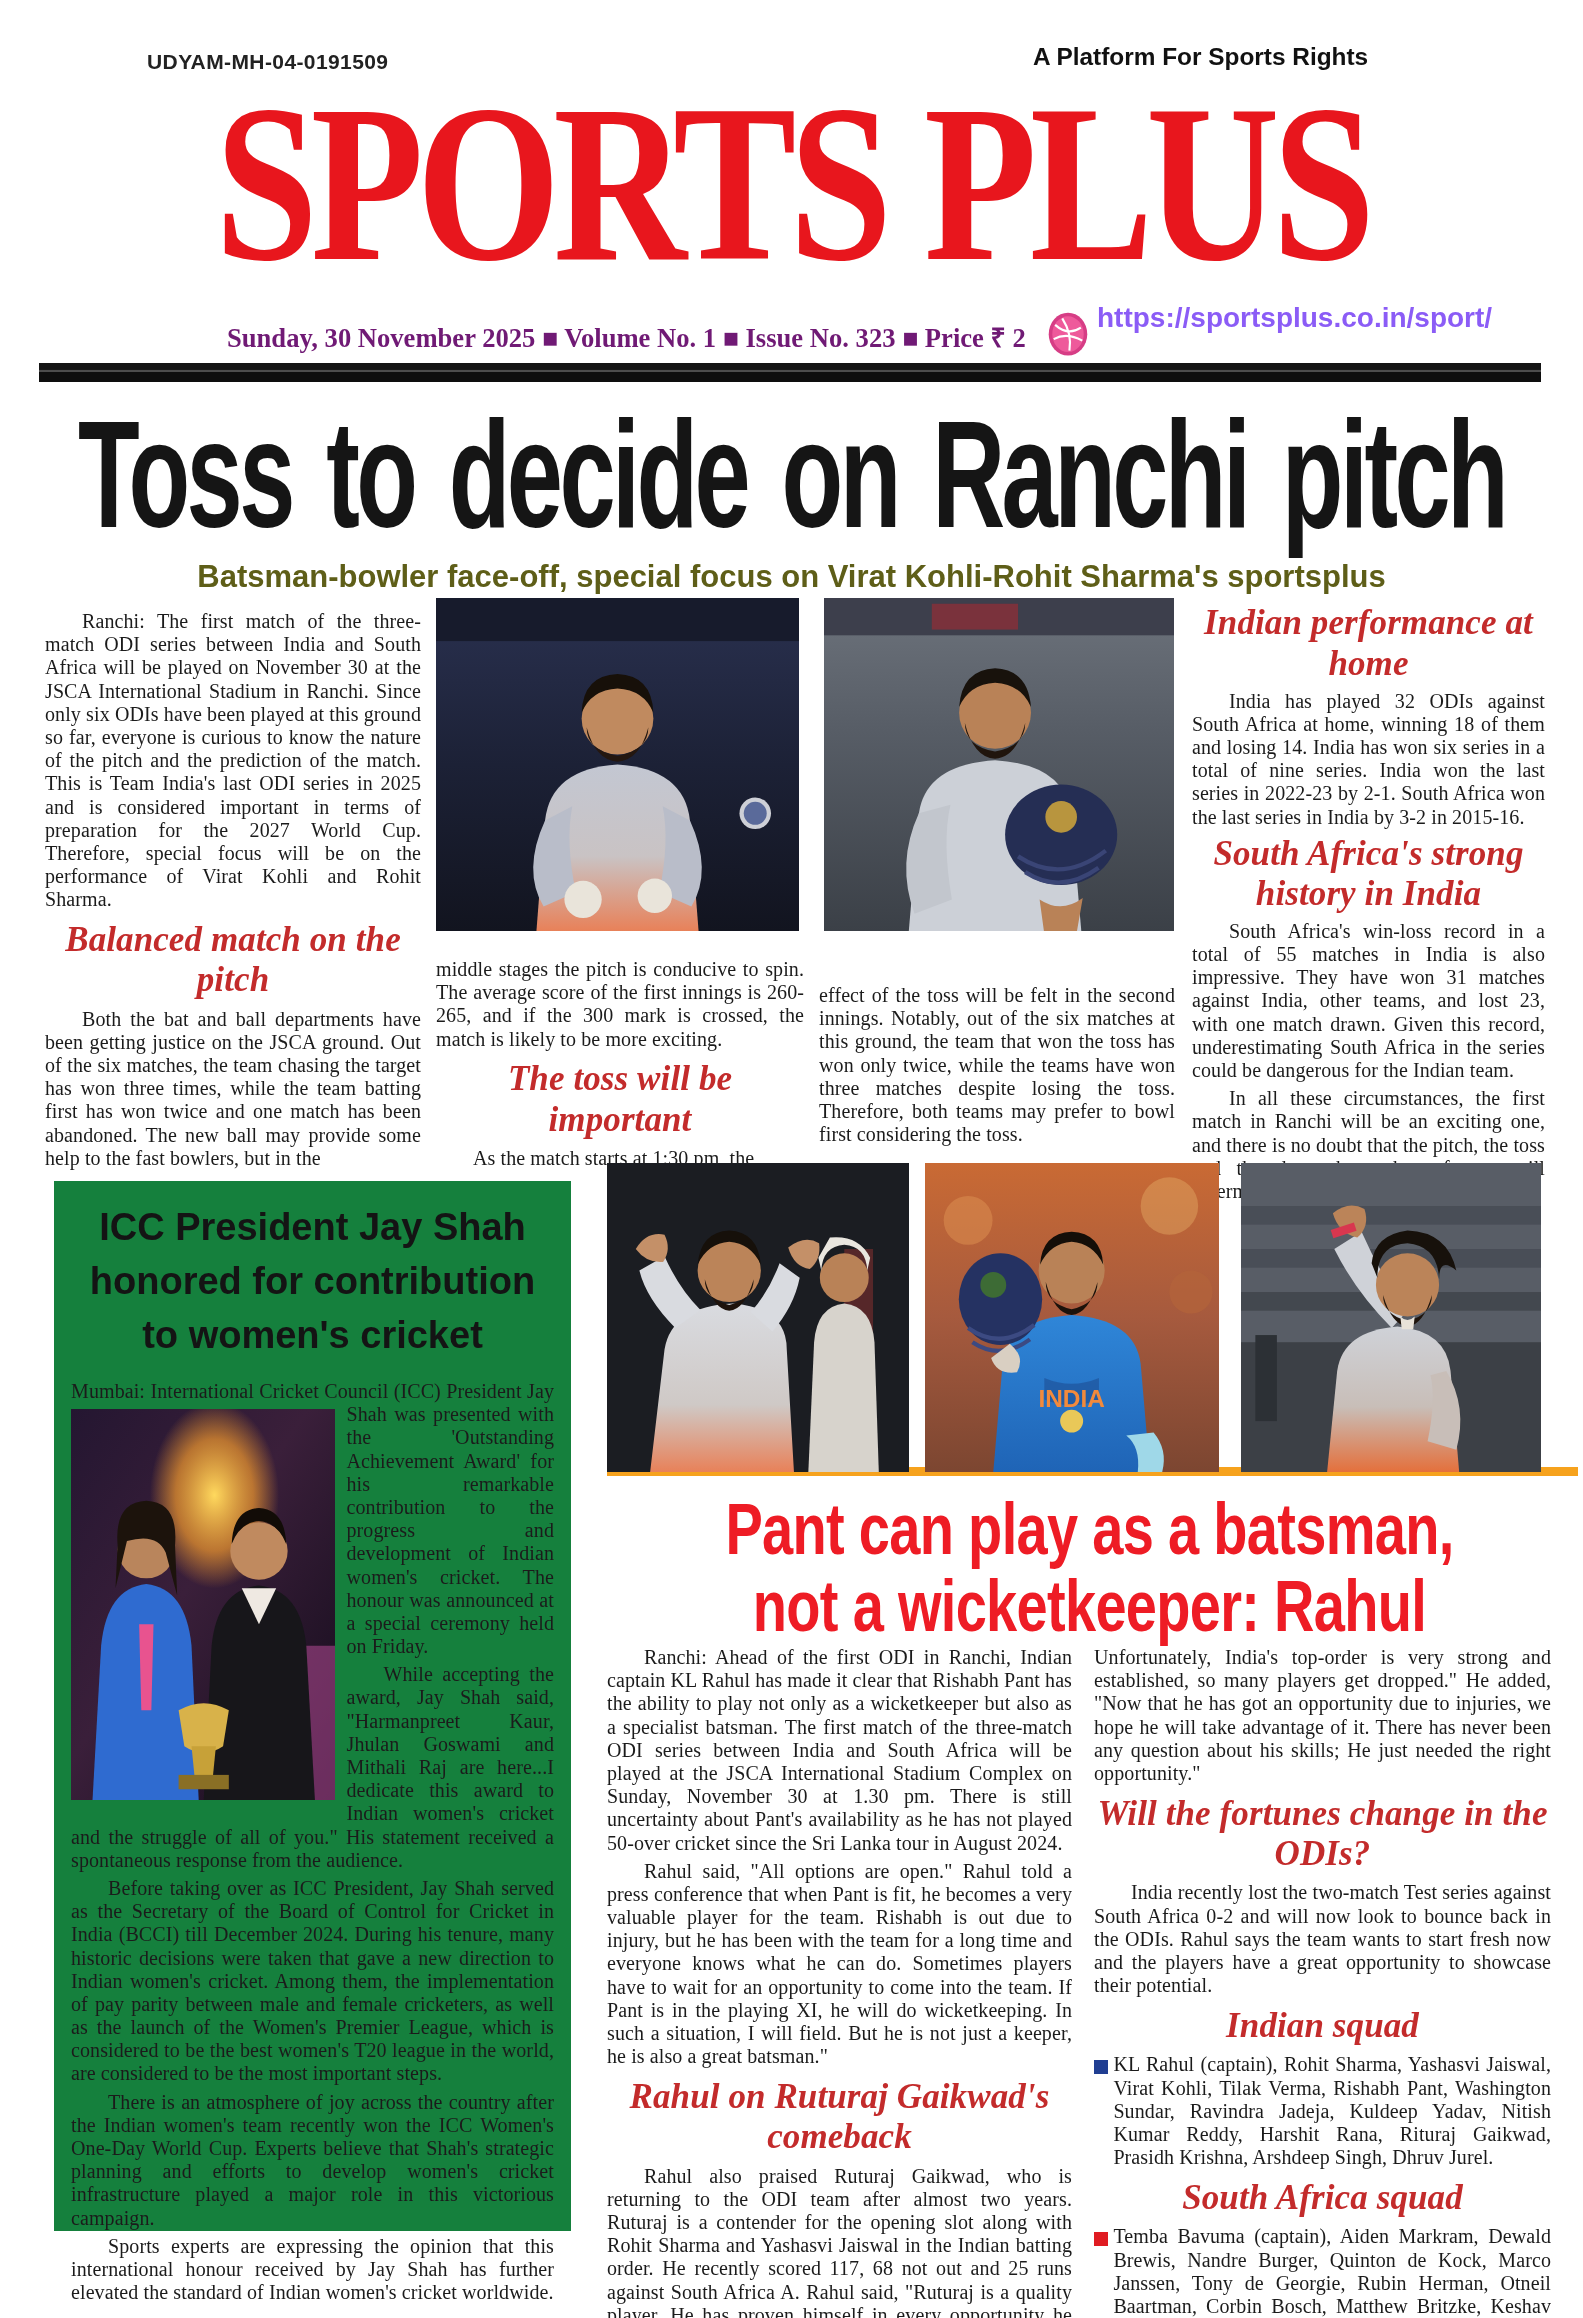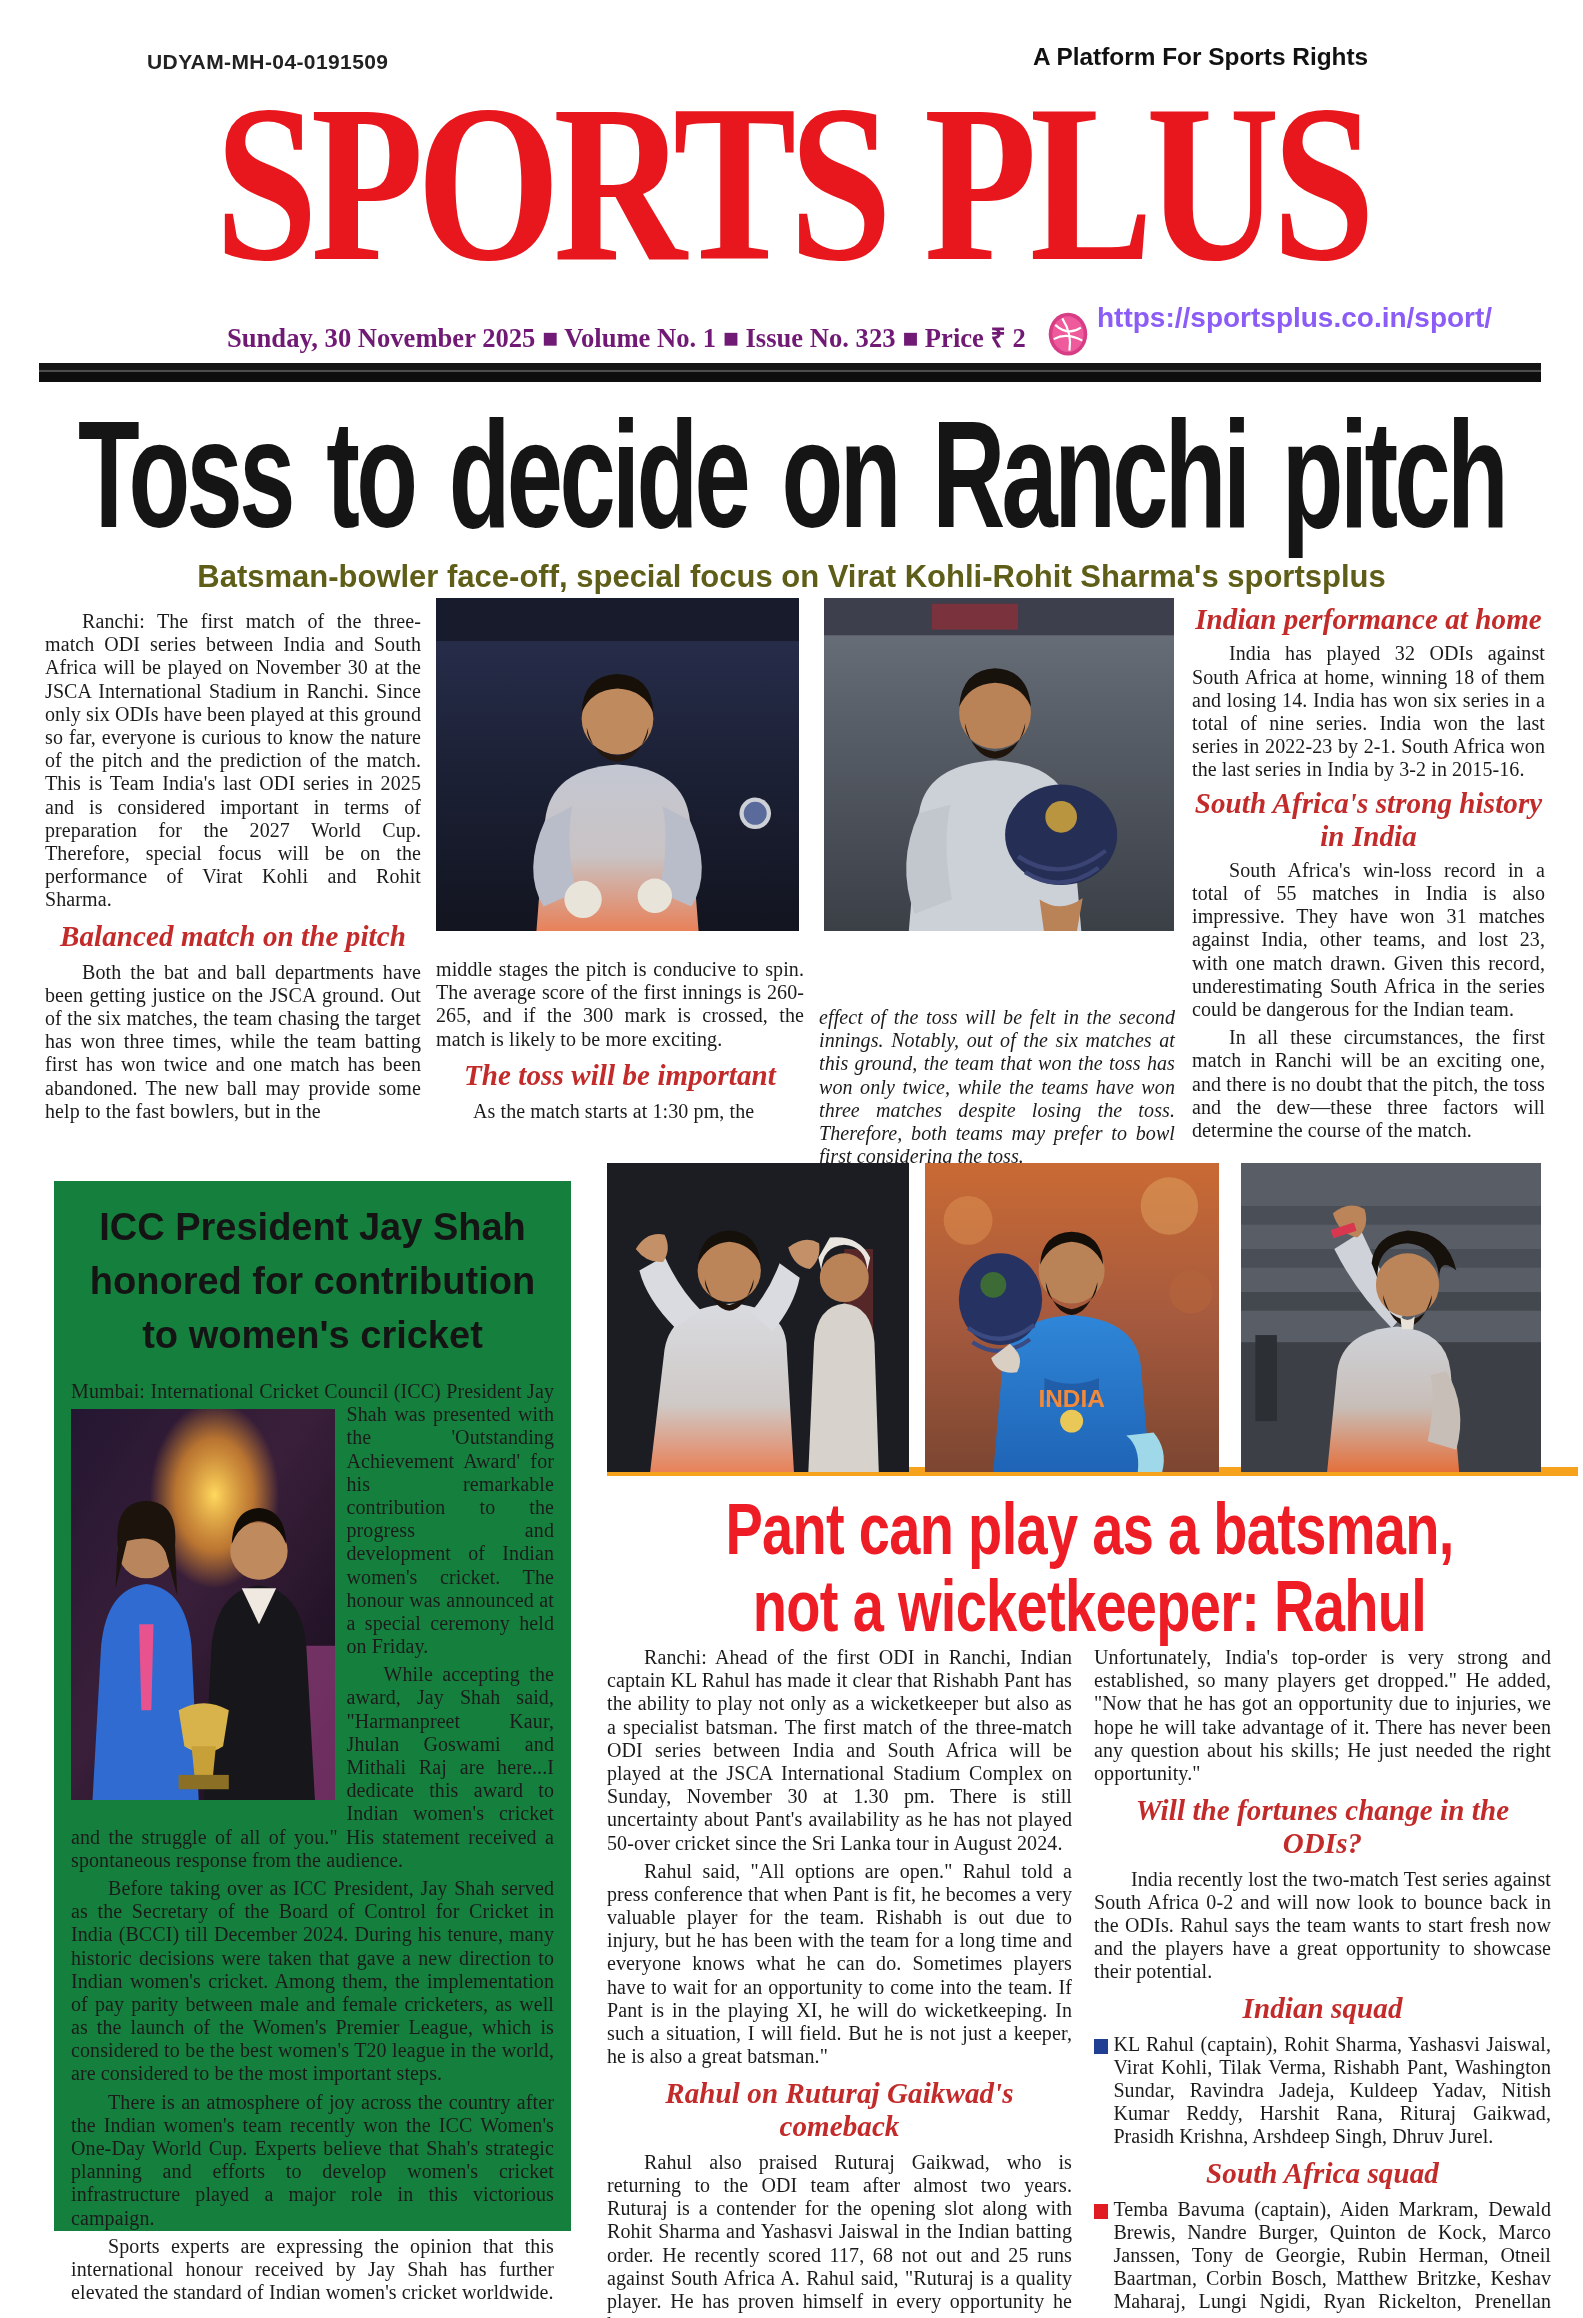--- a/index.html
+++ b/index.html
@@ -19,24 +19,24 @@
   
   .lead-headline{position:absolute;left:0;right:0;top:399px;text-align:center;}
   .lead-headline span{display:inline-block;font:bold 101px "Liberation Sans",sans-serif;color:#151515;
                       transform:scaleY(1.5);transform-origin:top;letter-spacing:-3.6px;word-spacing:10px;line-height:1;}
   .lead-sub{position:absolute;left:0;right:0;top:559px;text-align:center;
             font:bold 31px "Liberation Sans",sans-serif;color:#5e5e18;}
   .body-text{font-size:20px;line-height:1.16;text-align:justify;color:#1b1b1b;letter-spacing:0.1px;}
   .body-text p{margin:0 0 5px 0;}
   .ind{text-indent:37px;}
   .red-sub{font-family:"Liberation Serif",serif;font-weight:bold;font-style:italic;color:#c32b2b;
-           text-align:center;font-size:29px;line-height:1.15;margin:8.6px 0 7.2px;}
+           text-align:center;font-size:35px;line-height:1.15;margin:8.6px 0 7.2px;}
   .col1{position:absolute;left:45px;top:610px;width:376px;}
   .col2{position:absolute;left:436px;top:958px;width:368px;}
-  .col3{position:absolute;left:819px;top:1006px;width:356px;font-style:italic;}
+  .col3{position:absolute;left:819px;top:984px;width:356px;}
   .col4{position:absolute;left:1192px;top:602px;width:353px;}
   .col4 .red-sub{margin:1.4px 0 5.7px;}
   .photo{position:absolute;overflow:hidden;background:#222;}
   .photo svg{display:block;width:100%;height:100%;}
   .ph-kohli{left:436px;top:598px;width:363px;height:333px;}
   .ph-rohit{left:824px;top:598px;width:350px;height:333px;}
   
   .icc-box{position:absolute;left:54px;top:1181px;width:517px;height:1050px;background:#15803d;
            padding:13px 17px;box-sizing:border-box;}
   .icc-head{font:bold 38px "Liberation Sans",sans-serif;color:#141414;text-align:center;

